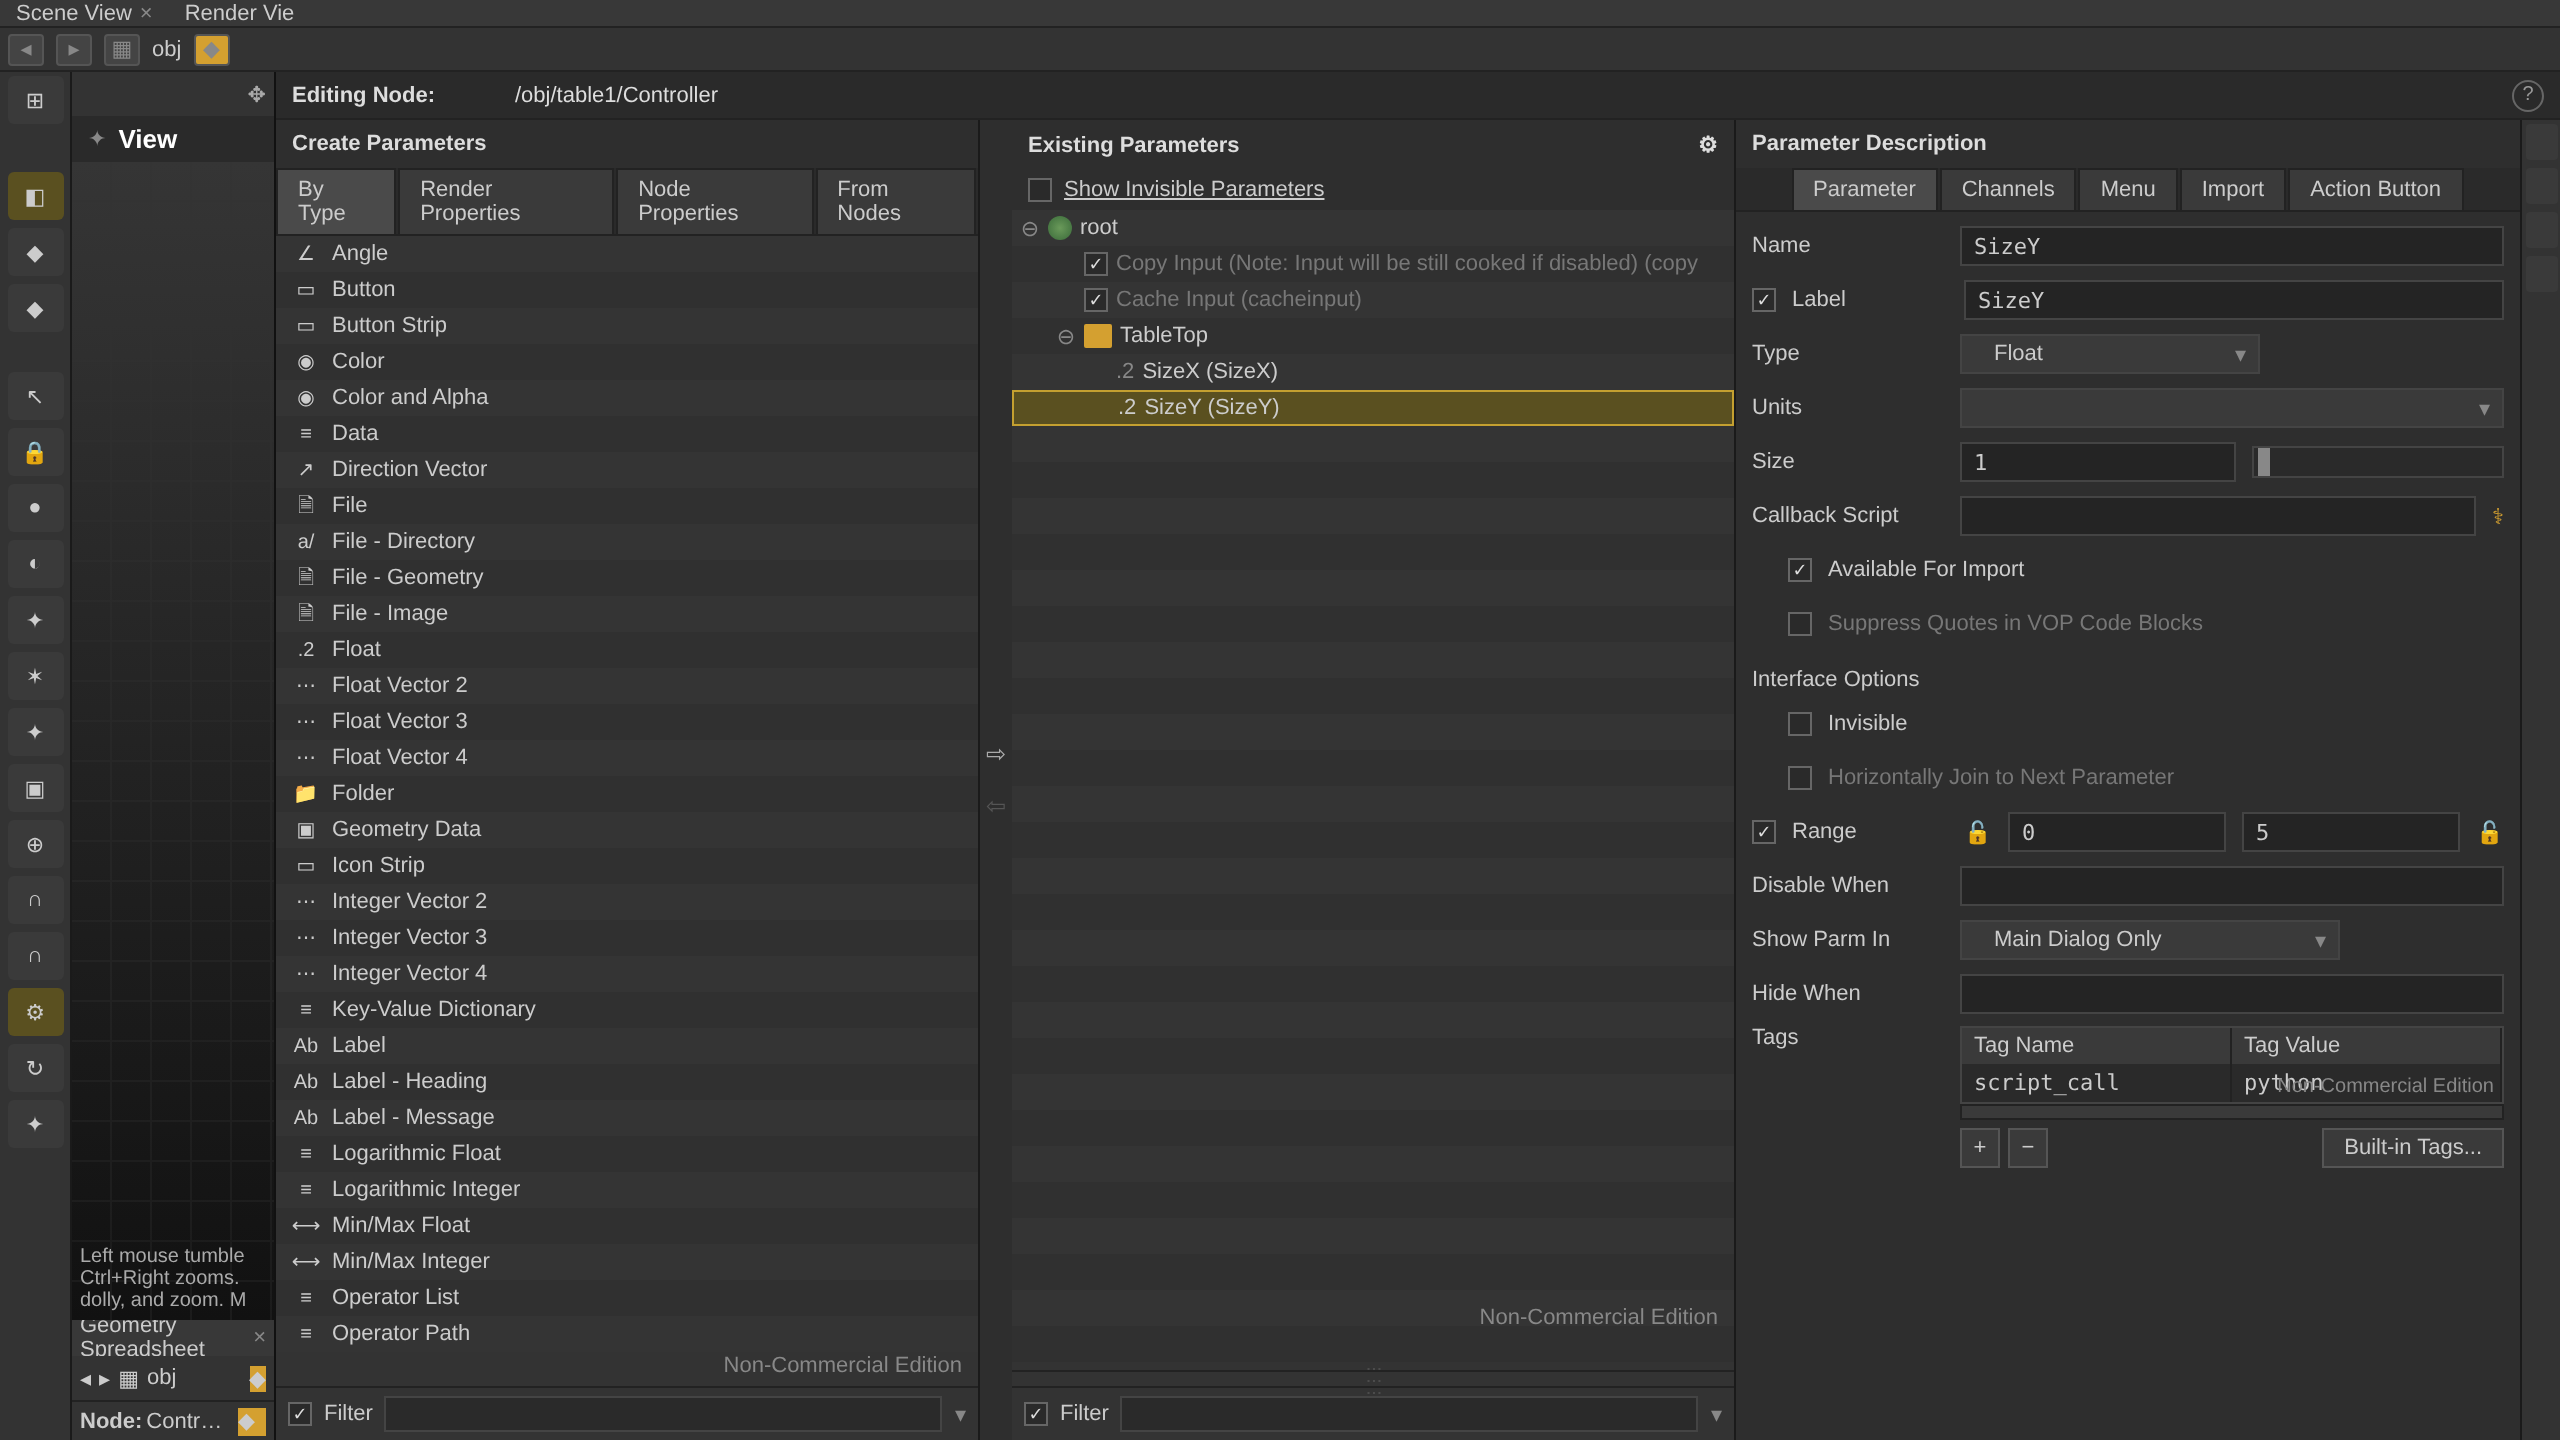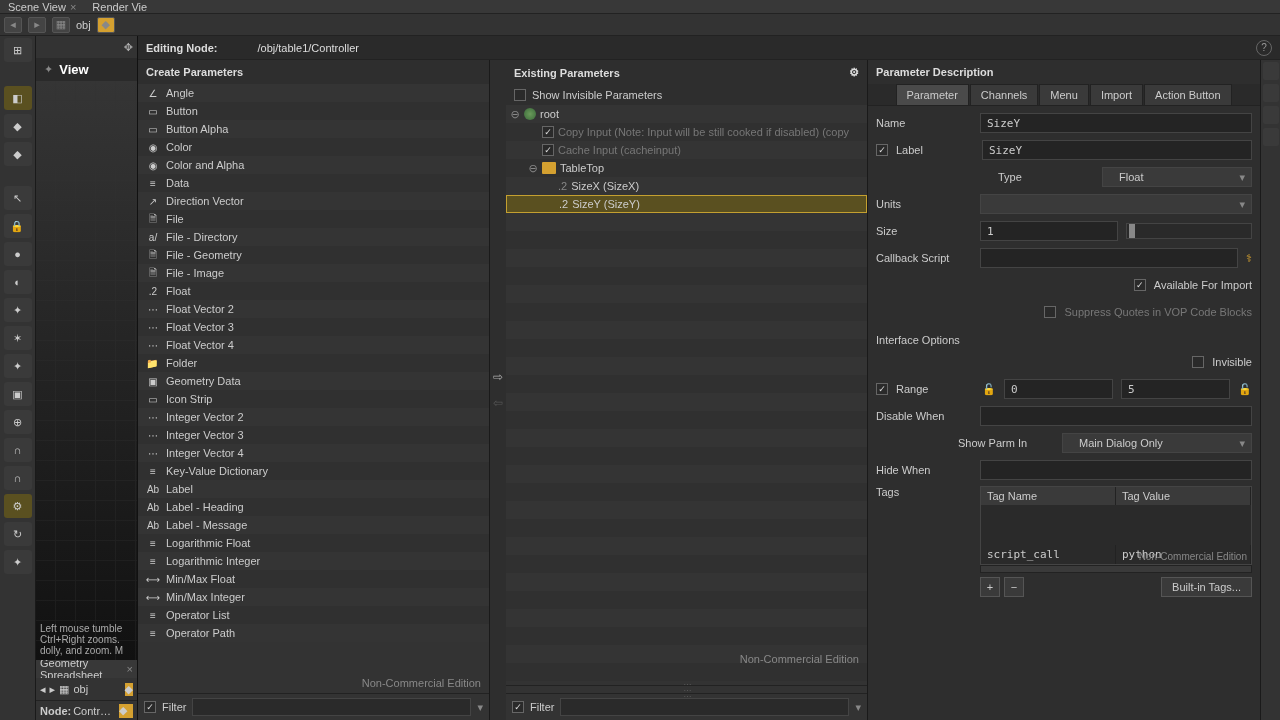--- a/index.html
+++ b/index.html
@@ -60,56 +60,56 @@
 .type-item .icon { width: 14px; height: 14px; display: inline-flex; align-items: center; justify-content: center; font-size: 10px; }
 .nce { position: absolute; right: 8px; bottom: 4px; color: #888; font-size: 11px; }
 
 .filter-row { display: flex; align-items: center; background: #333; padding: 4px 6px; gap: 6px; border-top: 1px solid #222; }
 .filter-row input { flex: 1; background: #2a2a2a; border: 1px solid #444; color: #ccc; padding: 2px 4px; height: 18px; }
 .checkbox { width: 12px; height: 12px; border: 1px solid #666; background: #2a2a2a; display: inline-flex; align-items: center; justify-content: center; font-size: 9px; }
 .checkbox.checked::after { content: '✓'; color: #ddd; }
 
 
 .exist-panel { width: 362px; }
-.exist-panel .show-row { display: flex; align-items: center; gap: 6px; padding: 4px 8px; background: #2e2e2e; }
+.exist-panel .show-row { display: flex; align-items: center; gap: 6px; padding: 4px 8px; background: #2e2e2e; text-decoration: underline; }
 .tree { flex: 1; background: #333; position: relative; overflow: hidden; }
 .tree-row { display: flex; align-items: center; height: 18px; padding: 0 4px; gap: 4px; }
 .tree-row:nth-child(odd) { background: #343434; }
 .tree-row:nth-child(even) { background: #303030; }
 .tree-row.disabled { color: #777; }
 .tree-row.selected { background: #5a5020 !important; border: 1px solid #c4a030; }
 .tree-row .exp { width: 10px; text-align: center; color: #888; }
 .tree-row .indent { display: inline-block; }
 .folder-icon { width: 14px; height: 12px; background: #d4a030; border-radius: 1px; }
 .globe-icon { width: 12px; height: 12px; border-radius: 50%; background: radial-gradient(circle, #6a9a5a, #3a6a3a); }
 
 
 .splitter { width: 16px; display: flex; flex-direction: column; align-items: center; justify-content: center; gap: 12px; background: #2e2e2e; }
 .splitter .arr { color: #aaa; font-size: 12px; }
 
 
 .desc-panel { flex: 1; min-width: 340px; }
 .desc-tabs { display: flex; background: #2a2a2a; border-bottom: 1px solid #222; justify-content: center; }
 .desc-body { flex: 1; padding: 6px 8px; display: flex; flex-direction: column; gap: 5px; overflow-y: auto; }
-.form-row { display: flex; align-items: center; gap: 8px; min-height: 22px; justify-content: flex-end; }
+.form-row { display: flex; align-items: center; gap: 8px; min-height: 22px; }
 .form-row .lbl { width: 96px; color: #ccc; }
 .form-row input[type=text], .form-row .select { flex: 1; background: #242424; border: 1px solid #444; color: #ccc; padding: 3px 6px; height: 20px; font-family: monospace; font-size: 11px; }
 .form-row .select { background: #3a3a3a; display: flex; align-items: center; position: relative; font-family: sans-serif;}
 .form-row .select::after { content: '▾'; position: absolute; right: 6px; color: #888; }
 .slider { flex: 1; height: 16px; background: #2a2a2a; border: 1px solid #444; position: relative; }
 .slider::before { content: ''; position: absolute; left: 2px; top: 0; bottom: 0; width: 6px; background: #888; }
 .section-title { color: #ccc; margin-top: 6px; }
 .num-input { width: 44px; background: #242424; border: 1px solid #444; color: #ccc; padding: 3px 4px; height: 20px; }
 .lock { width: 14px; color: #888; }
 
 .tags-table { border: 1px solid #444; background: #2a2a2a; flex: 1; }
 .tags-table .thead { display: flex; background: #3a3a3a; }
 .tags-table .thead div { flex: 1; padding: 3px 6px; border-right: 1px solid #222; }
 .tags-table .trow { display: flex; }
-.tags-table .trow div { flex: 1; padding: 3px 6px; border-right: 1px solid #222; font-family: monospace; margin-top: 40px; }
+.tags-table .trow div { flex: 1; padding: 3px 6px; border-right: 1px solid #222; font-family: monospace; }
 .tag-buttons { display: flex; gap: 4px; align-items: center; margin-top: 4px; }
 .tag-buttons .btn { width: 20px; height: 20px; background: #3a3a3a; border: 1px solid #555; display: flex; align-items: center; justify-content: center; }
 .tag-buttons .builtin { margin-left: auto; padding: 3px 10px; background: #3a3a3a; border: 1px solid #555; }
 
 
 .right-strip { width: 20px; background: #333; border-left: 1px solid #1a1a1a; display: flex; flex-direction: column; }
 .right-strip .tool { width: 16px; height: 18px; margin: 2px auto; background: #3a3a3a; border-radius: 2px; }
 
 .mono { font-family: monospace; }
 .scroll-handle { height: 8px; background: #333; border-top: 1px solid #222; display:flex; align-items:center; justify-content:center;}
@@ -197,32 +197,38 @@
         <span class="label">Editing Node:</span>
         <span class="path">/obj/table1/Controller</span>
         <span class="help">?</span>
       </div>
       <div class="editor-body">
 
         <div class="panel create-panel">
           <div class="panel-header">
             <span>Create Parameters</span>
           </div>
+          <div class="create-tabs">
+            <div class="ctab active">By Type</div>
+            <div class="ctab">Render Properties</div>
+            <div class="ctab">Node Properties</div>
+            <div class="ctab">From Nodes</div>
+          </div>
           <div class="type-list" id="type-list">
             <div class="type-item">
                 <span class="icon">∠</span>
                 <span>Angle</span>
               </div>
               <div class="type-item">
                 <span class="icon">▭</span>
                 <span>Button</span>
               </div>
               <div class="type-item">
                 <span class="icon">▭</span>
-                <span>Button Alpha</span>
+                <span>Button Strip</span>
               </div>
               <div class="type-item">
                 <span class="icon">◉</span>
                 <span>Color</span>
               </div>
               <div class="type-item">
                 <span class="icon">◉</span>
                 <span>Color and Alpha</span>
               </div>
               <div class="type-item">
@@ -468,20 +474,24 @@
               <span>Available For Import</span>
             </div>
             <div class="form-row" style="color:#777;">
               <span class="checkbox" style="margin-left:18px;"></span>
               <span>Suppress Quotes in VOP Code Blocks</span>
             </div>
             <div class="section-title">Interface Options</div>
             <div class="form-row">
               <span class="checkbox" style="margin-left:18px;"></span>
               <span>Invisible</span>
+            </div>
+            <div class="form-row" style="color:#777;">
+              <span class="checkbox" style="margin-left:18px;"></span>
+              <span>Horizontally Join to Next Parameter</span>
             </div>
             <div class="form-row">
               <span class="checkbox checked"></span>
               <span class="lbl" style="width:78px;">Range</span>
               <span class="lock">🔓</span>
               <input type="text" class="num-input" style="flex: 1 1 0%;" value="0">
               <input type="text" class="num-input" style="flex: 1 1 0%;" value="5">
               <span class="lock">🔓</span>
             </div>
             <div class="form-row">

